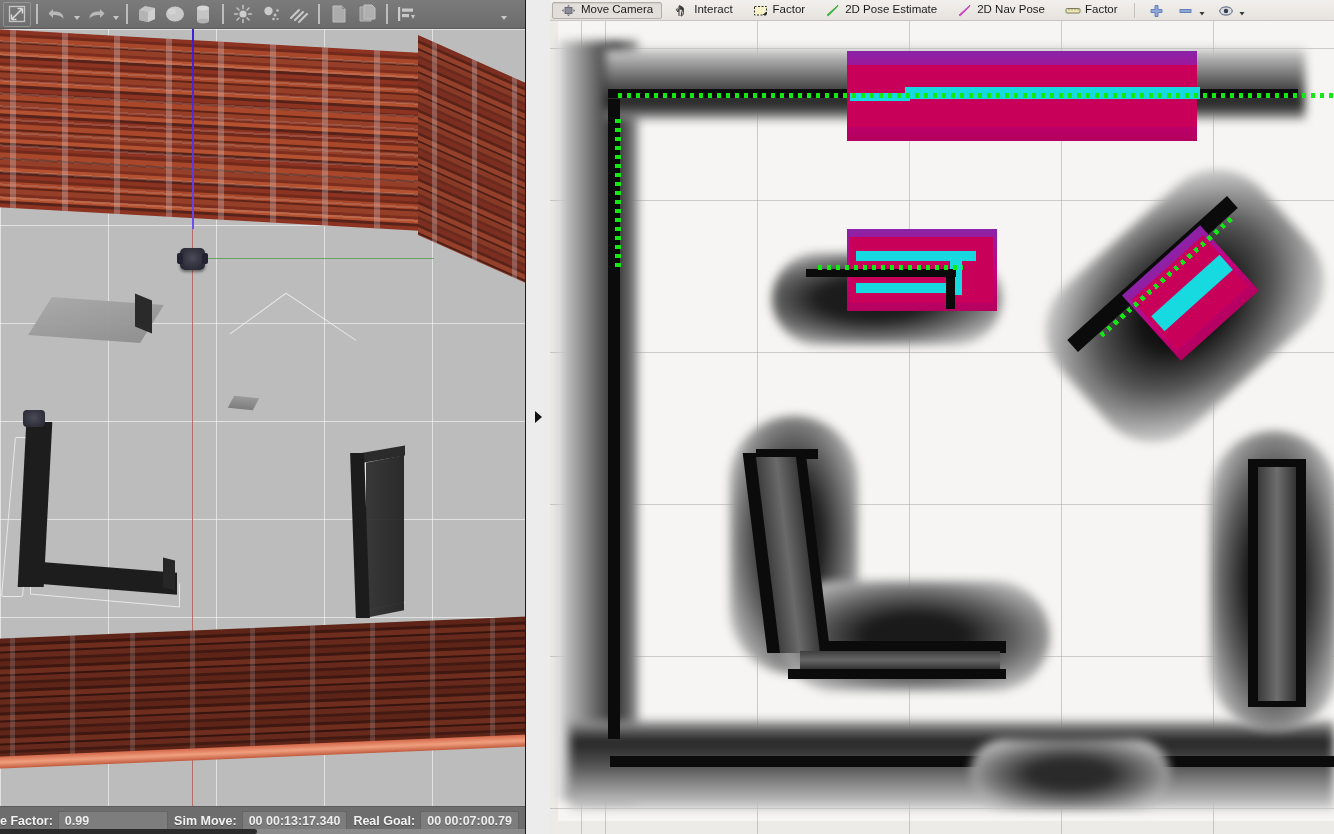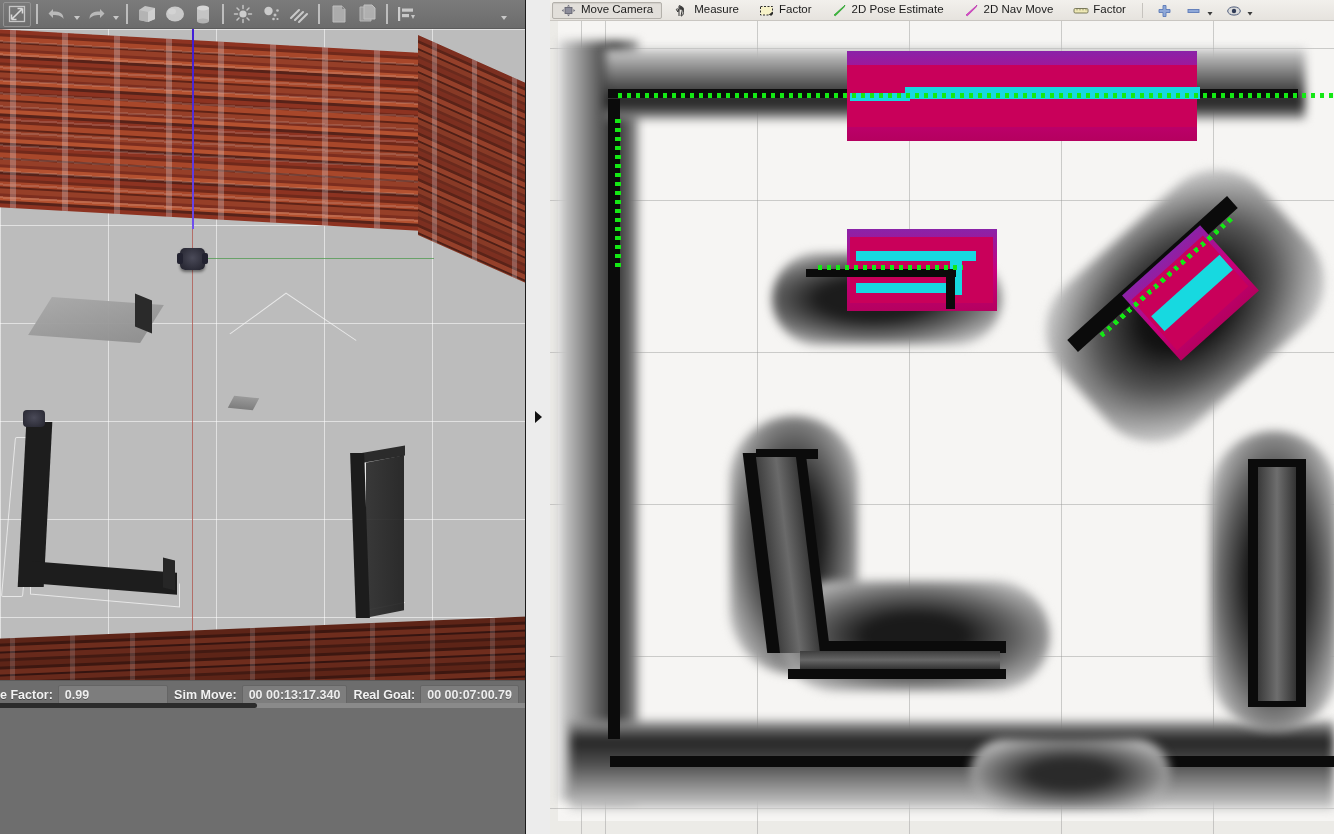--- a/index.html
+++ b/index.html
@@ -7,21 +7,21 @@
   html, body {
     width: 1334px; height: 834px;
     overflow: hidden;
     background: #6e6e6e;
     font-family: "Liberation Sans", sans-serif;
   }
   #app { position: relative; width: 1334px; height: 834px; }
 
   
   #gazebo {
-    position: absolute; left: 0; top: 0; width: 525px; height: 708px;
+    position: absolute; left: 0; top: 0; width: 525px; height: 834px;
     background: #000000; overflow: hidden;
   }
   #gz-toolbar {
     position: absolute; left: 0; top: 0; width: 525px; height: 29px;
     background: linear-gradient(#7b7b7b, #6c6c6c);
     border-bottom: 1px solid #5c5c5c;
     display: flex; align-items: center; padding-left: 3px;
   }
   .gz-btn {
     width: 28px; height: 25px; display: flex; align-items: center;
@@ -394,21 +394,21 @@
 
       <div class="tb-item">
         <span class="tb-icon">
           <svg width="15" height="13" viewBox="0 0 15 13">
             <path d="M5 12 V6.5 C5 5.6 4 5.6 4 6.5 V8 L2.6 6 C2 5.2 3 4.3 3.7 5.1 L5 6.4 V2.2
                      C5 1.3 6.1 1.3 6.1 2.2 V5.6 M6.1 5.3 V2.6 C6.1 1.8 7.2 1.8 7.2 2.6 V5.6
                      M7.2 5.5 V3.2 C7.2 2.4 8.3 2.4 8.3 3.2 V6 M8.3 6 V4.2 C8.3 3.5 9.4 3.5 9.4 4.2 V8.5
                      C9.4 10.6 8.4 12 7 12 Z" fill="none" stroke="#2c2c2c" stroke-width=".95" stroke-linejoin="round"></path>
           </svg>
         </span>
-        <span class="tb-label">Measure</span>
+        <span class="tb-label">Interact</span>
       </div>
 
       <div class="tb-item">
         <span class="tb-icon">
           <svg width="15" height="13" viewBox="0 0 15 13">
             <rect x="1.5" y="2.5" width="12" height="8.5" fill="#f7f2c8" stroke="#2c2c2c" stroke-width="1" stroke-dasharray="2 1.5"></rect>
             <path d="M9.5 11 L13.5 11 L13.5 7.5 Z" fill="#2c2c2c"></path>
           </svg>
         </span>
         <span class="tb-label">Factor</span>
@@ -422,21 +422,21 @@
         </span>
         <span class="tb-label">2D Pose Estimate</span>
       </div>
 
       <div class="tb-item">
         <span class="tb-icon">
           <svg width="15" height="13" viewBox="0 0 15 13">
             <path d="M2 11 L11.5 2.5 L13 1 L12 3.2 L3.4 11.8 Z" fill="#e04ad2" stroke="#b42ea6" stroke-width=".7"></path>
           </svg>
         </span>
-        <span class="tb-label">2D Nav Move</span>
+        <span class="tb-label">2D Nav Pose</span>
       </div>
 
       <div class="tb-item">
         <span class="tb-icon">
           <svg width="16" height="13" viewBox="0 0 16 13">
             <rect x="1" y="4.5" width="14" height="4.5" rx="1.2" fill="#efe9b6" stroke="#6d6d4f" stroke-width=".9"></rect>
             <g stroke="#6d6d4f" stroke-width=".7">
                 <path d="M4 4.7 V6.4 M7 4.7 V6.4 M10 4.7 V6.4 M13 4.7 V6.4"></path>
               </g>
           </svg>

